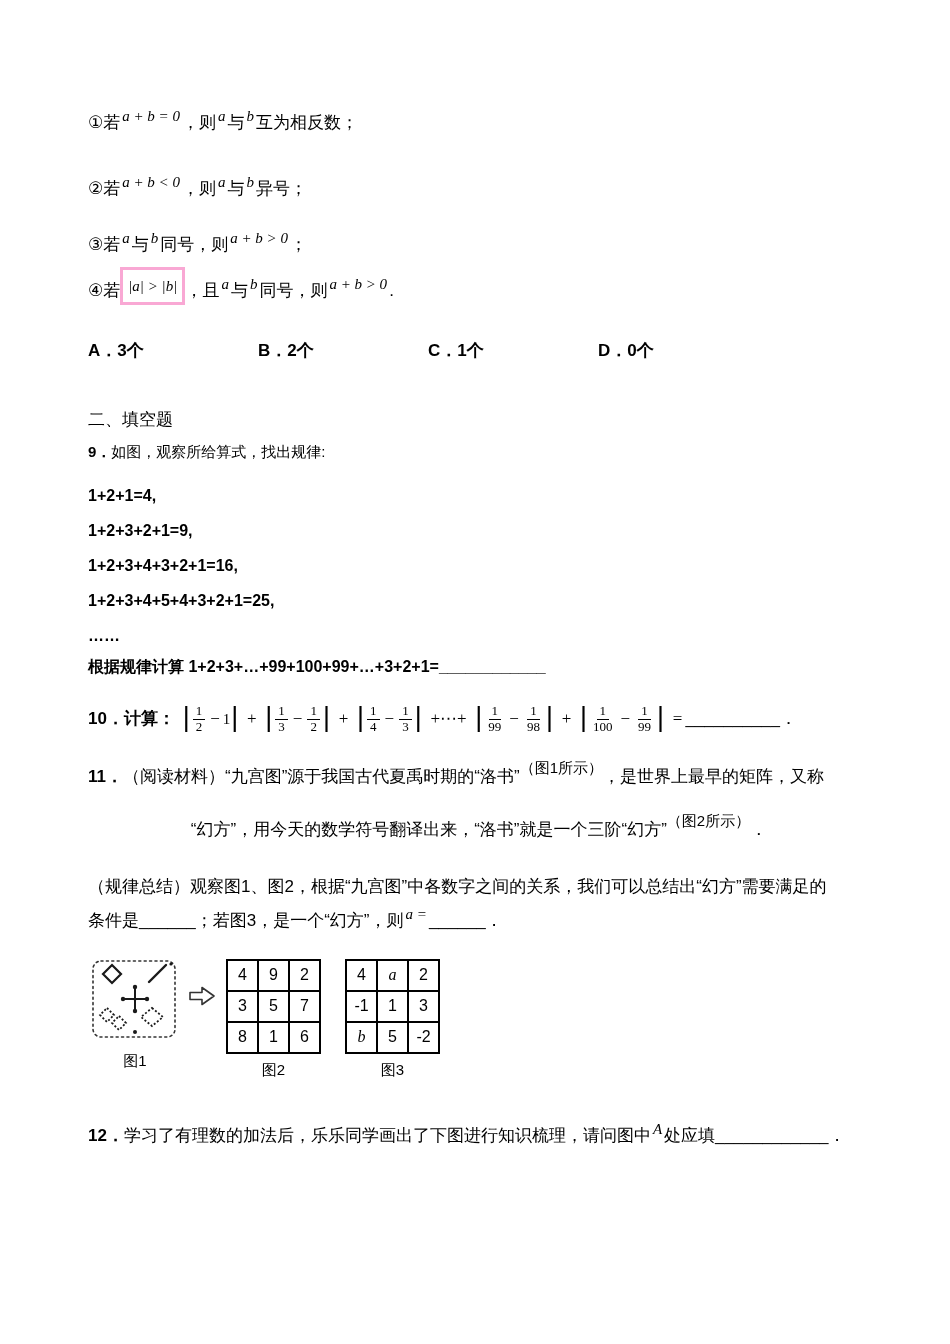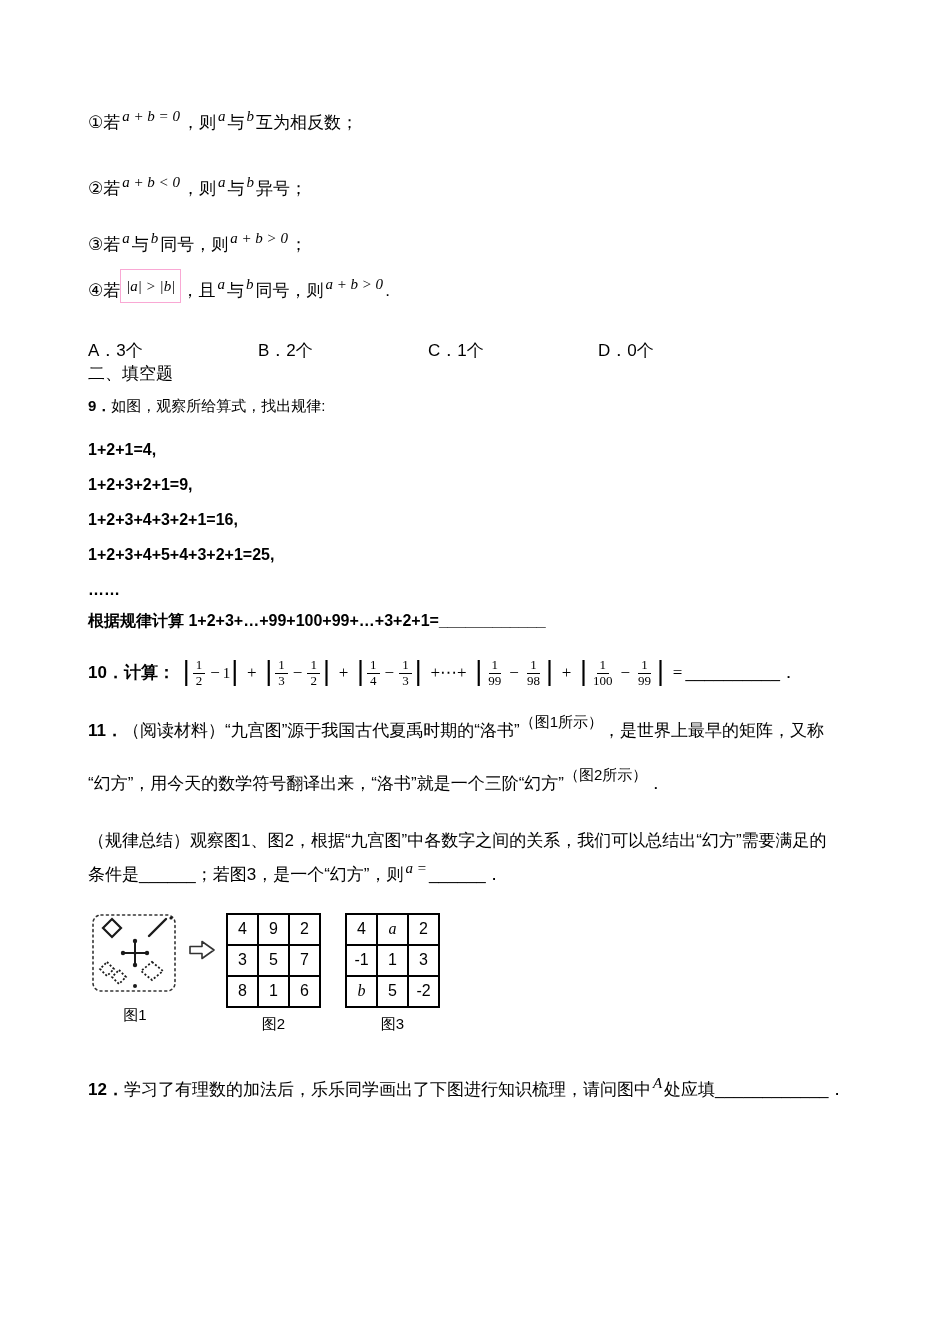--- a/index.html
+++ b/index.html
@@ -14,24 +14,24 @@
   .stmt{font-size:17px;line-height:22px;}
   .stmt.s1{margin-bottom:44px;}
   .stmt.s2{margin-bottom:34px;}
   .stmt.s3{margin-bottom:24px;}
   .stmt.s4{margin-bottom:37px;}
   .math{
     font-family:"Liberation Serif","DejaVu Serif",serif;
     font-style:italic;font-size:15px;position:relative;top:-7px;
     padding:0 2px;white-space:nowrap;
   }
-  .math.boxed{border:1px solid #f9a8d4;padding:8px 5px;top:-5px;}
-
-  
-  .options{display:flex;font-weight:normal;font-size:17px;}
+  .math.boxed{border:3px solid #f9a8d4;padding:8px 5px;top:-5px;}
+
+  
+  .options{display:flex;font-weight:bold;font-size:17px;margin-bottom:46px;}
   .option{width:170px;}
   .option:last-child{width:auto;}
 
   
   .section-title{font-size:17px;margin-bottom:12px;font-family:Liberation Mono, monospace;}
   .qnum{font-weight:bold;}
   .q-stem{font-size:15px;margin-bottom:16px;}
   .series-line{font-size:16px;font-weight:bold;line-height:35px;}
   .conclusion{font-size:16px;font-weight:bold;margin:4px 0 26px;}
 
@@ -48,21 +48,21 @@
   .abs-bar{
     display:inline-block;vertical-align:middle;font-size:27px;
     font-weight:300;line-height:1;margin:0 1px;position:relative;top:-2px;
   }
   .mop{margin:0 3px;font-family:"Liberation Serif","DejaVu Serif",serif;}
   .mwhole{font-family:"Liberation Serif","DejaVu Serif",serif;font-size:15px;}
 
   
   .q11 p{font-size:17px;line-height:27px;margin:0;}
   .q11 .p1{margin-bottom:26px;}
-  .q11 .p2{margin-bottom:30px;}
+  .q11 .p2{margin-bottom:30px;text-align:center;}
   .q11 .p3{margin-bottom:7px;}
   .q11 .p4{margin-bottom:18px;}
   .fig-ref{position:relative;top:-9px;font-size:15px;white-space:nowrap;}
 
   
   .figures{display:flex;align-items:flex-start;margin-bottom:42px;}
   .figure{display:flex;flex-direction:column;align-items:center;}
   .figure.f3{margin-left:24px;}
   .arrow-wrap{margin:30px 10px 0 6px;}
   .grid{border-collapse:collapse;margin-top:6px;}

